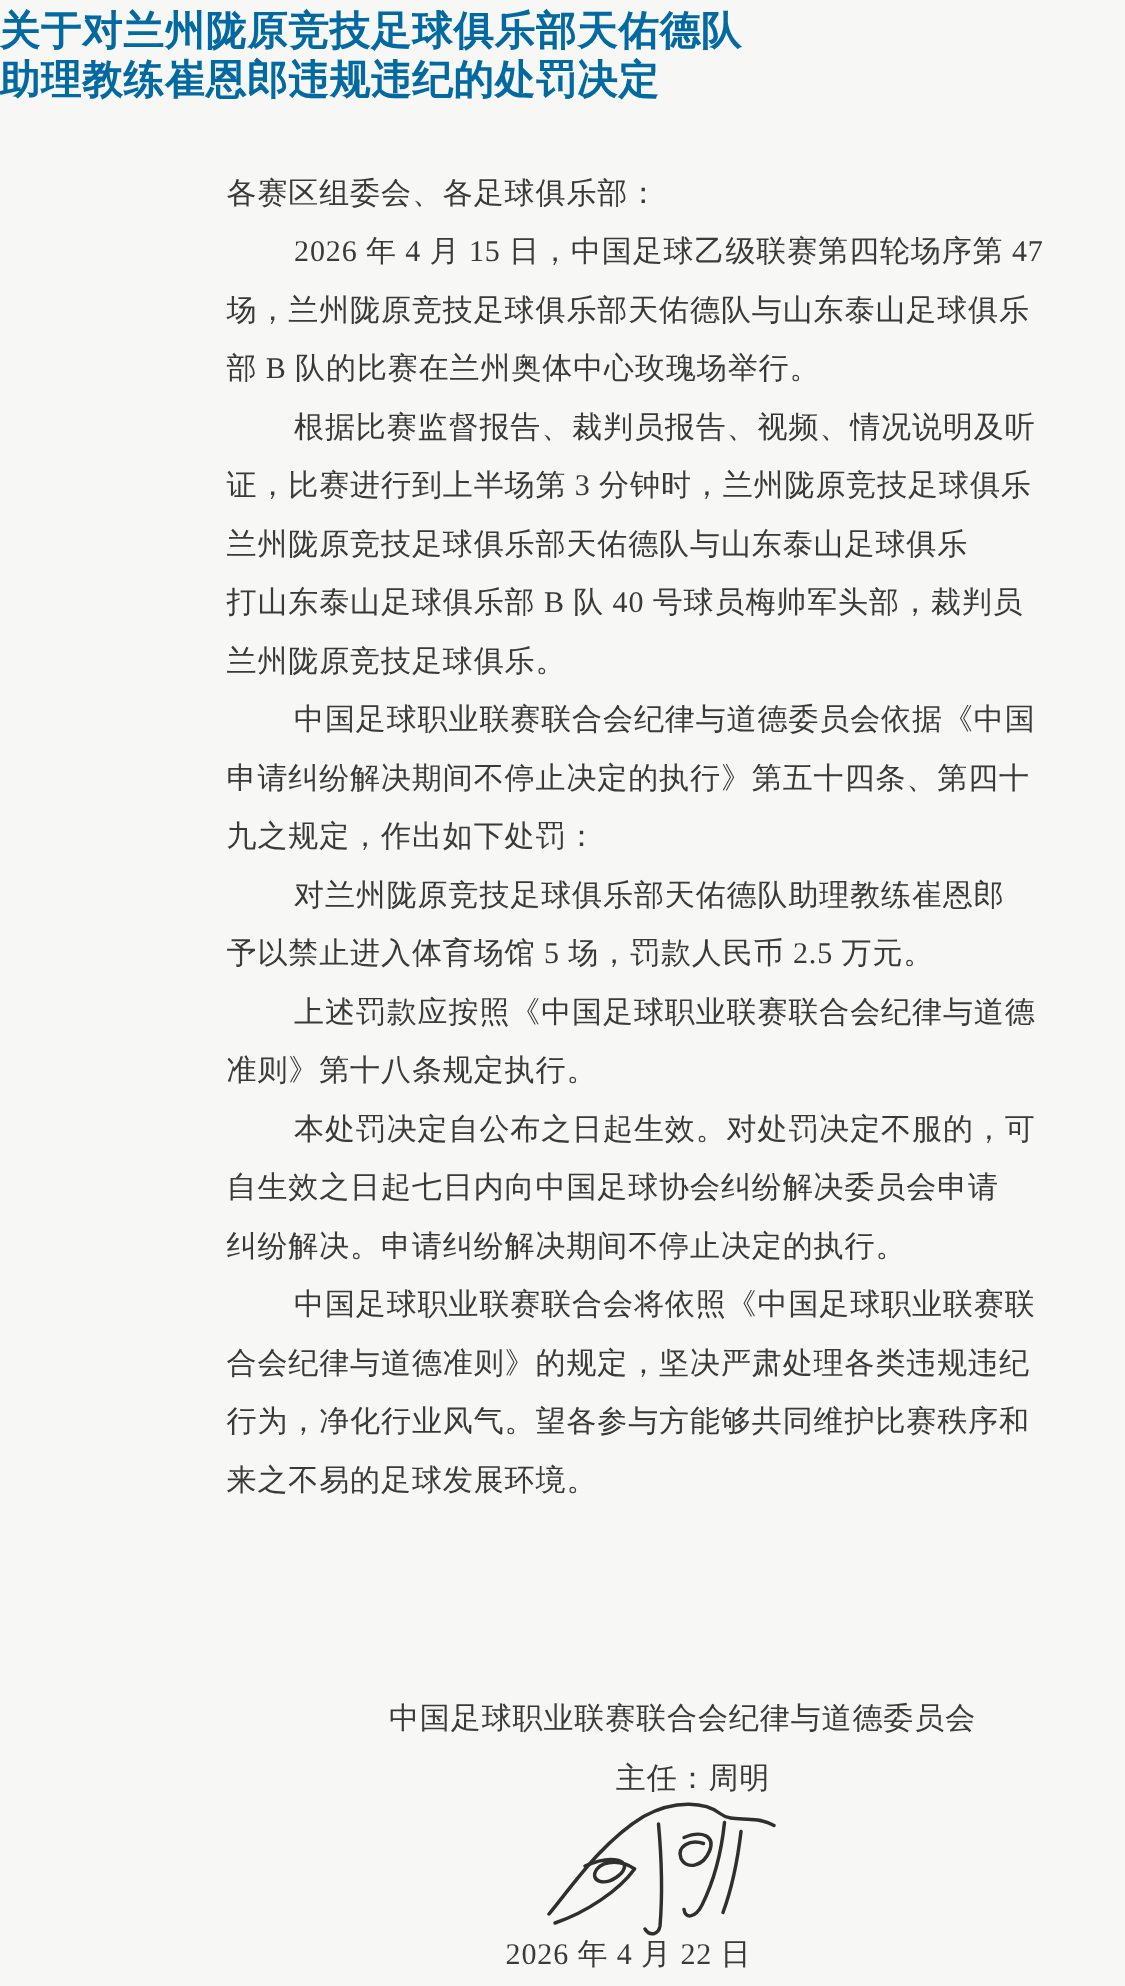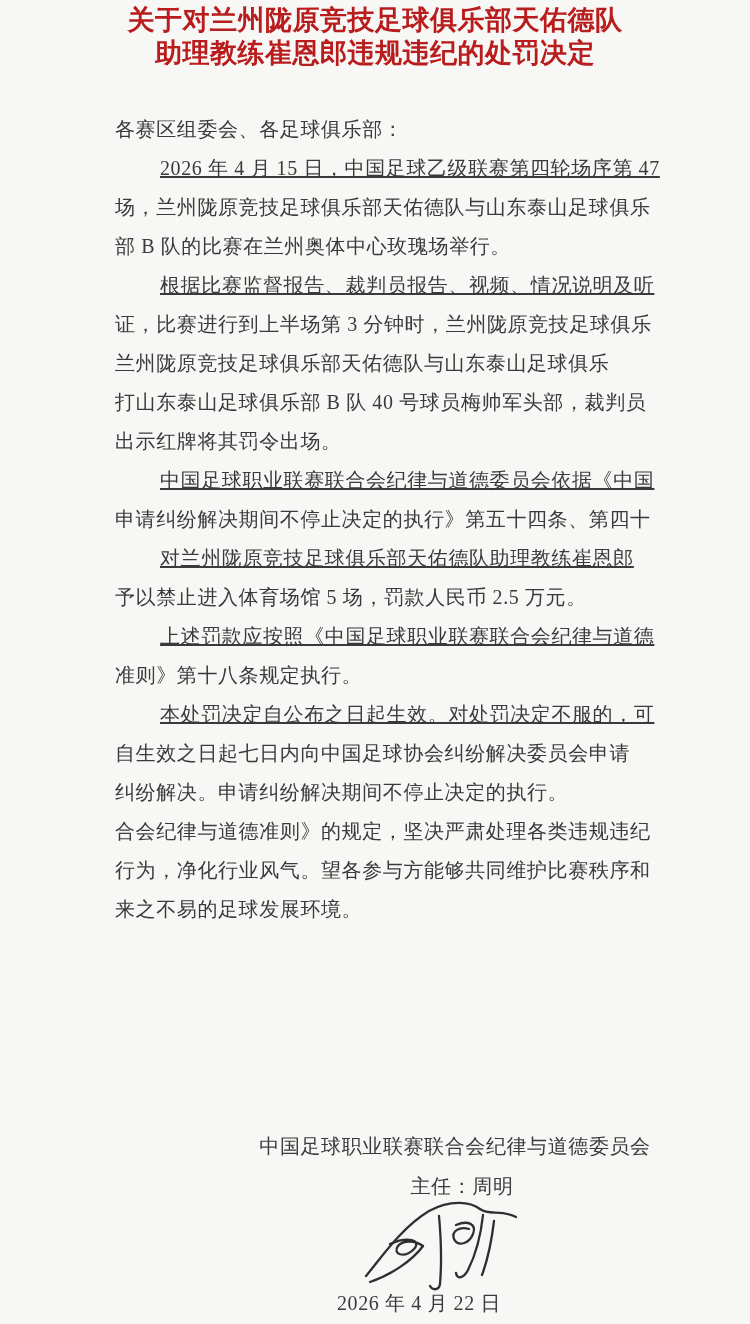--- a/index.html
+++ b/index.html
@@ -7,37 +7,36 @@
   body {
     position: relative;
     background: #f7f7f5;
     font-family: "Liberation Serif", "DejaVu Serif", serif;
     color: #3a3a3a;
     overflow: hidden;
   }
   .doc-title {
     position: absolute;
     top: 4px; left: 0; width: 750px;
-    text-align: center;
     font-size: 27px;
     font-weight: bold;
     line-height: 33px;
-    color: #b91c1c;
+    color: #0369a1;
     letter-spacing: 0.5px;
   }
   .doc-body {
     position: absolute;
     top: 110px; left: 115px; width: 560px;
     font-size: 20px;
     line-height: 39px;
     letter-spacing: 0.6px;
     color: #3a3a3a;
   }
-  .doc-line { white-space: nowrap; }
-  .doc-line.indent { padding-left: 45px; text-decoration: underline; }
+  .doc-line { white-space: nowrap; margin-left: 36px; }
+  .doc-line.indent { padding-left: 45px; }
   .footer-line {
     position: absolute;
     left: 0; width: 750px;
     text-align: center;
     font-size: 20px;
     line-height: 39px;
     letter-spacing: 0.6px;
     color: #3a3a3a;
     white-space: nowrap;
     margin-left: 44px;
@@ -62,30 +61,32 @@
 
 <div class="doc-body" id="body-lines">
     <div class="doc-line">各赛区组委会、各足球俱乐部：</div>
     <div class="doc-line indent">2026 年 4 月 15 日，中国足球乙级联赛第四轮场序第 47</div>
     <div class="doc-line">场，兰州陇原竞技足球俱乐部天佑德队与山东泰山足球俱乐</div>
     <div class="doc-line">部 B 队的比赛在兰州奥体中心玫瑰场举行。</div>
     <div class="doc-line indent">根据比赛监督报告、裁判员报告、视频、情况说明及听</div>
     <div class="doc-line">证，比赛进行到上半场第 3 分钟时，兰州陇原竞技足球俱乐</div>
     <div class="doc-line">兰州陇原竞技足球俱乐部天佑德队与山东泰山足球俱乐</div>
     <div class="doc-line">打山东泰山足球俱乐部 B 队 40 号球员梅帅军头部，裁判员</div>
-    <div class="doc-line">出示红牌将其罚令出场。</div>
+    <div class="doc-line">兰州陇原竞技足球俱乐。</div>
     <div class="doc-line indent">中国足球职业联赛联合会纪律与道德委员会依据《中国</div>
     <div class="doc-line">申请纠纷解决期间不停止决定的执行》第五十四条、第四十</div>
+    <div class="doc-line">九之规定，作出如下处罚：</div>
     <div class="doc-line indent">对兰州陇原竞技足球俱乐部天佑德队助理教练崔恩郎</div>
     <div class="doc-line">予以禁止进入体育场馆 5 场，罚款人民币 2.5 万元。</div>
     <div class="doc-line indent">上述罚款应按照《中国足球职业联赛联合会纪律与道德</div>
     <div class="doc-line">准则》第十八条规定执行。</div>
     <div class="doc-line indent">本处罚决定自公布之日起生效。对处罚决定不服的，可</div>
     <div class="doc-line">自生效之日起七日内向中国足球协会纠纷解决委员会申请</div>
     <div class="doc-line">纠纷解决。申请纠纷解决期间不停止决定的执行。</div>
+    <div class="doc-line indent">中国足球职业联赛联合会将依照《中国足球职业联赛联</div>
     <div class="doc-line">合会纪律与道德准则》的规定，坚决严肃处理各类违规违纪</div>
     <div class="doc-line">行为，净化行业风气。望各参与方能够共同维护比赛秩序和</div>
     <div class="doc-line">来之不易的足球发展环境。</div>
   </div>
 
 <div class="footer-line footer-committee">中国足球职业联赛联合会纪律与道德委员会</div>
 <div class="footer-line footer-signer">主任：周明</div>
 
 <div class="signature-wrap">
   <svg viewBox="0 0 158 98" xmlns="http://www.w3.org/2000/svg">

